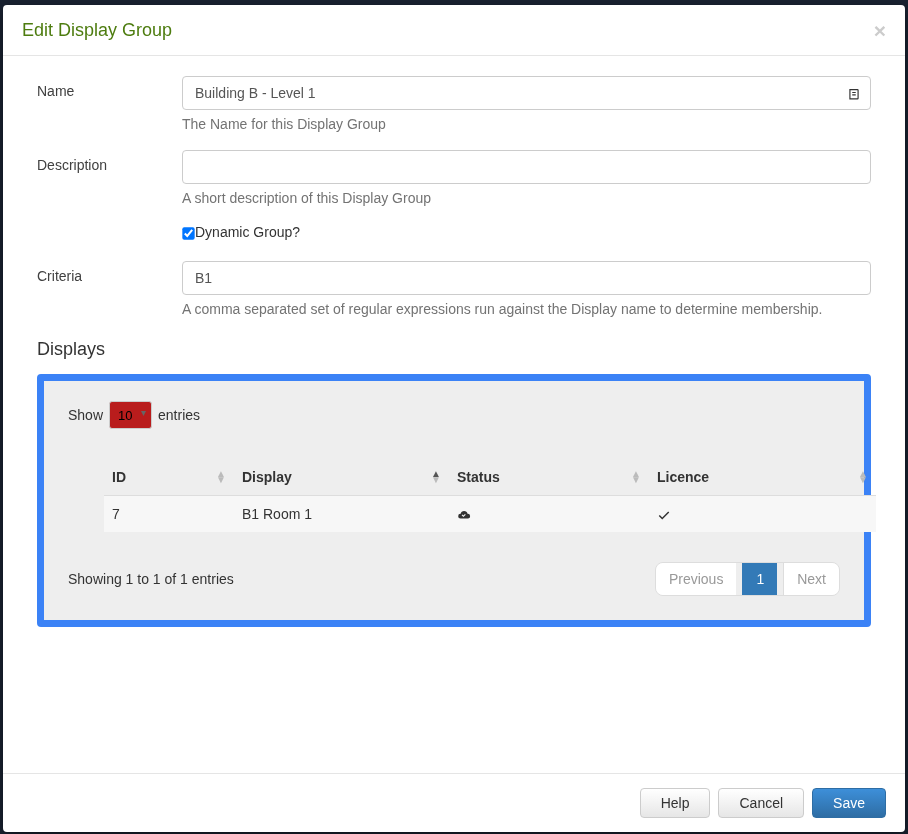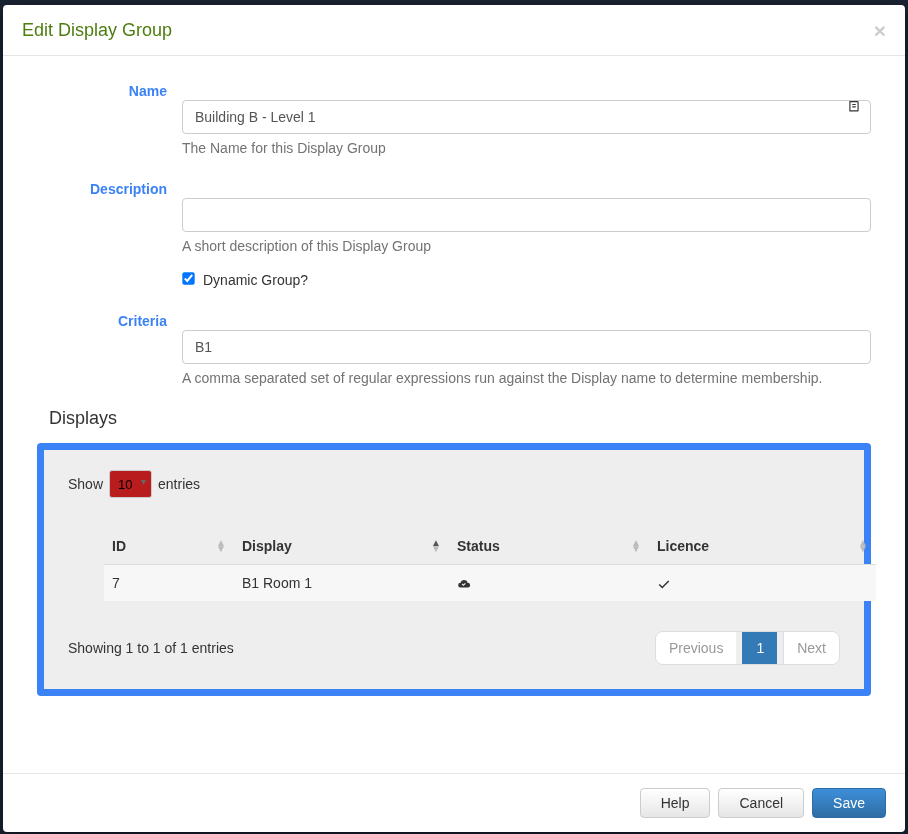--- a/index.html
+++ b/index.html
@@ -31,63 +31,61 @@
 .modal-title { font-size: 18px; font-weight: 400; color: #4d7c0f; }
 .close-x { font-size: 21px; color: #ccc; font-weight: 700; cursor: pointer; line-height: 1; }
 .modal-body {
   padding: 20px 34px 20px 34px;
   flex: 1;
   overflow-y: auto;
 }
 .form-row { display: flex; margin-bottom: 18px; }
 .form-label {
   width: 145px;
-  text-align: right;
   padding-right: 15px;
   padding-top: 7px;
   font-size: 14px;
-  color: #3b82f6;
-  font-weight: 700;
+  color: #404040;
+  font-weight: 400;
 }
 .form-field { flex: 1; }
 .text-input {
   width: 100%;
   height: 34px;
   padding: 6px 12px;
   border: 1px solid #ccc;
   border-radius: 4px;
   font-size: 14px;
   color: #555;
   background: #fff;
-  margin-top: 24px;
 }
 .input-wrap { position: relative; }
 .input-icon {
   position: absolute;
   right: 10px;
   top: 50%;
   transform: translateY(-50%);
   color: #777;
   font-size: 13px;
 }
 .help-text {
   margin-top: 6px;
   font-size: 14px;
   color: #737373;
 }
 .checkbox-row { display: flex; margin-bottom: 18px; }
 .checkbox-field { margin-left: 145px; }
-.checkbox-label { display: inline-flex; align-items: flex-start; gap: 8px; font-size: 14px; color: #333; }
+.checkbox-label { display: inline-flex; align-items: flex-end; font-size: 14px; color: #333; }
 .checkbox-label input { transform: scale(0.95); }
 
 .section-title {
   font-size: 18px;
   font-weight: 400;
   color: #333;
-  margin: 22px 0 14px 12px;
+  margin: 22px 0 14px 0;
 }
 .panel {
   background: #eee;
   border: 7px solid #3b82f6;
   border-radius: 4px;
   padding: 20px 24px 24px;
 }
 .length-row {
   display: flex;
   align-items: center;

